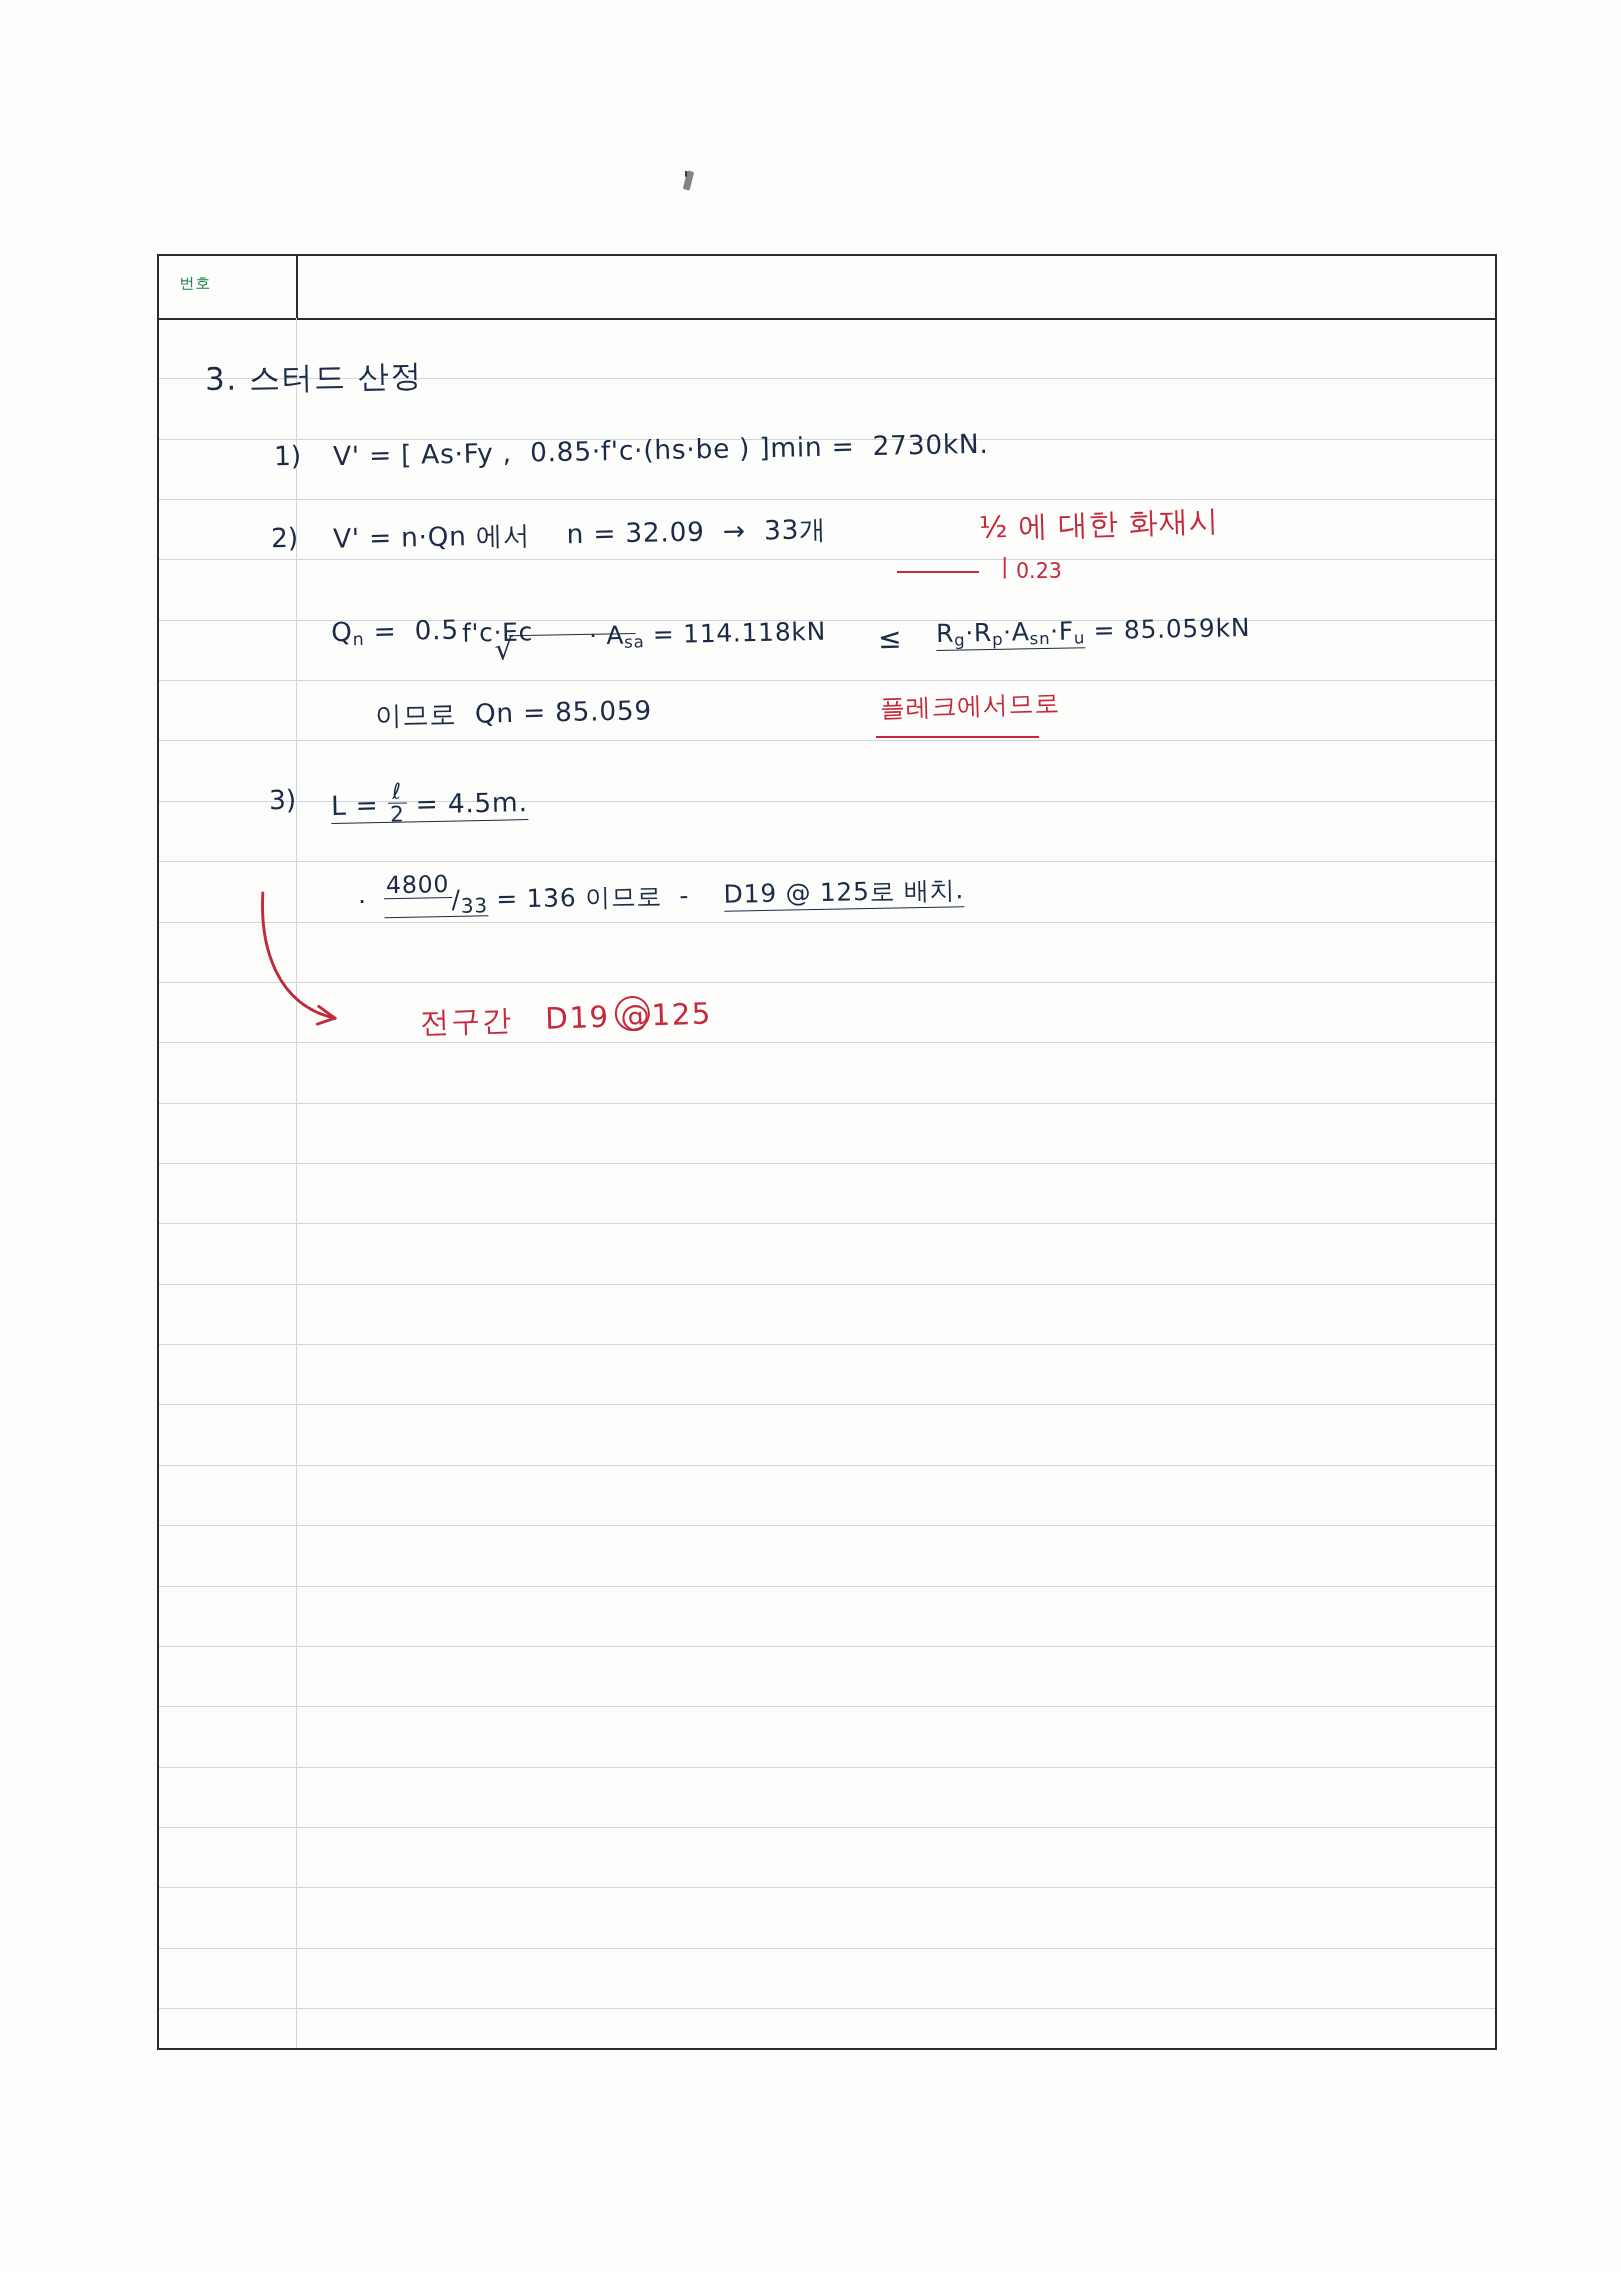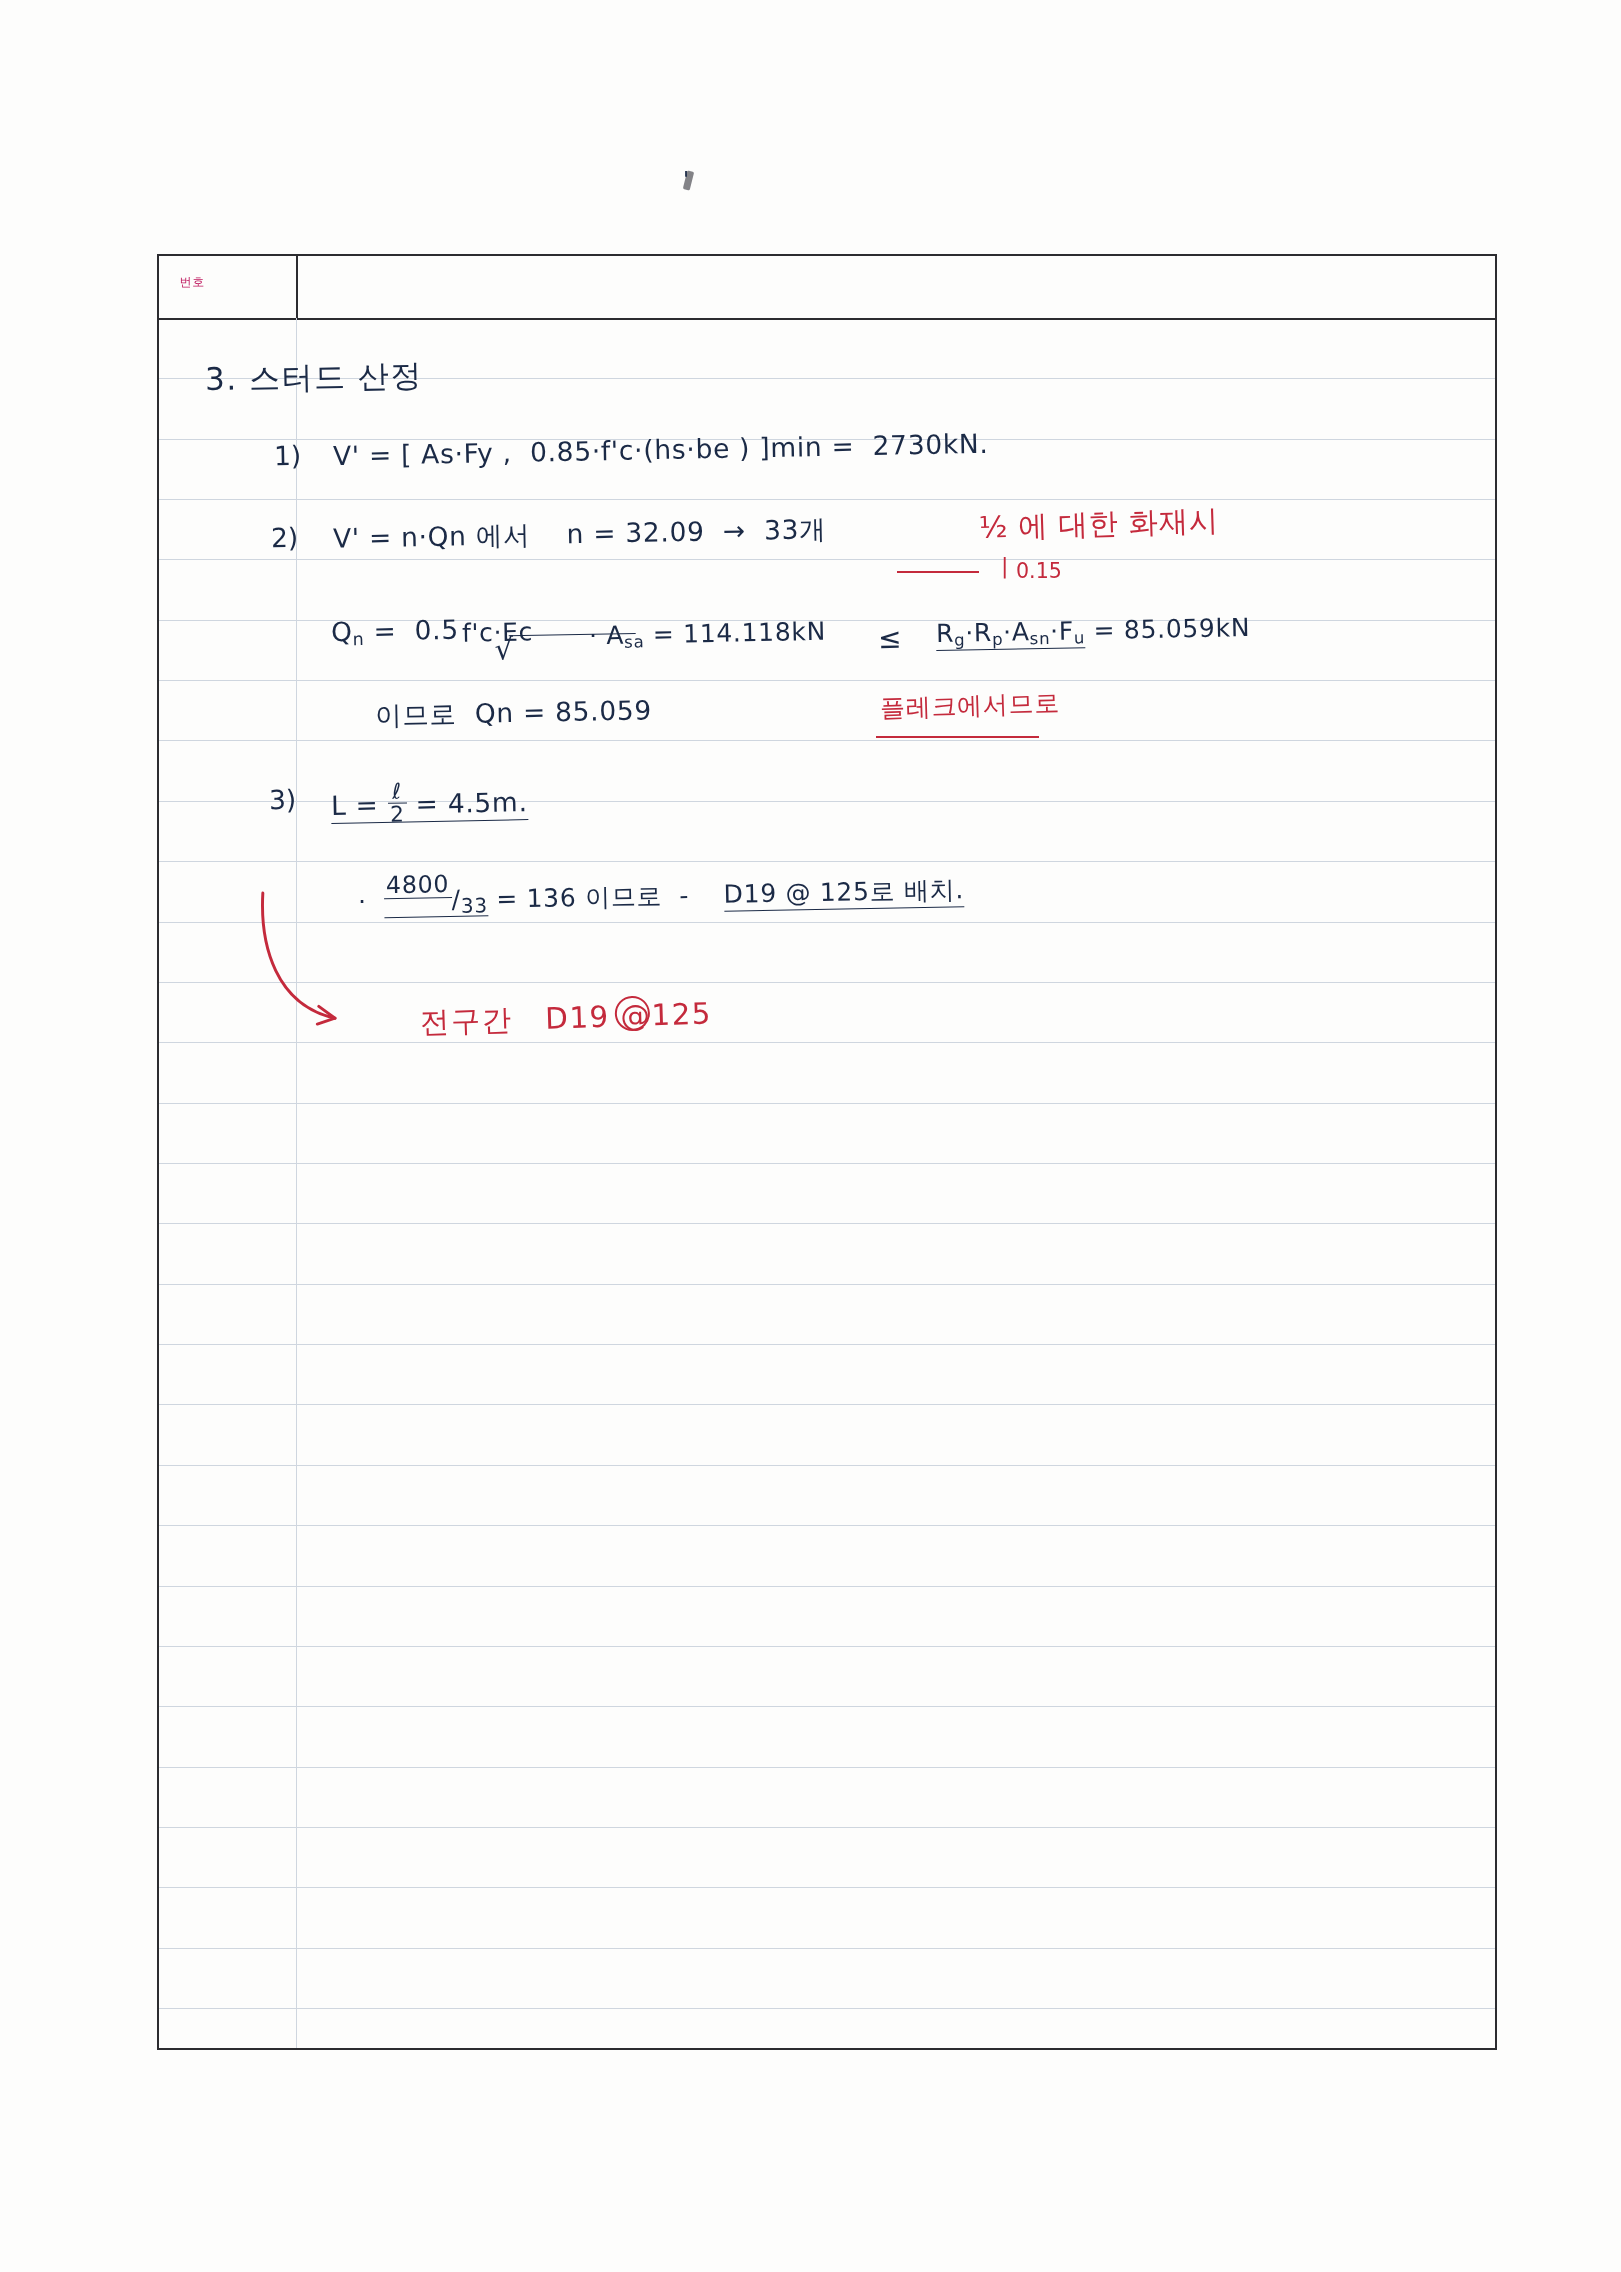--- a/index.html
+++ b/index.html
@@ -71,22 +71,22 @@
     border-left: 1.2px solid #cfd6df;
   }
   .vline.strong {
     border-left: 2.2px solid #2c2c30;
   }
 
   #no-label {
     position: absolute;
     left: 20.6px;
     top: 17.7px;
-    font-size: 12px;
-    color: #be185d;
+    font-size: 15px;
+    color: #15803d;
     font-family: "DejaVu Sans", sans-serif;
     letter-spacing: 0.7px;
   }
 
   
   #ink {
     position: absolute;
     left: 0; top: 0;
     width: 1621px; height: 2273px;
     pointer-events: none;
@@ -190,21 +190,21 @@
 
     <div class="hw blue skew" style="left:205px; top:361px; font-size:31px; letter-spacing:1.5px;">3. 스터드 산정</div>
 
     <div class="hw blue skew" style="left:274px; top:442px; font-size:26.5px;">1)</div>
     <div class="hw blue skew" style="left:333px; top:436px; font-size:26.5px; letter-spacing:0.7px;">V' = [ As·Fy ,  0.85·f'c·(hs·be ) ]min =  2730kN.</div>
 
     <div class="hw blue skew" style="left:271px; top:524px; font-size:26.5px;">2)</div>
     <div class="hw blue skew" style="left:333px; top:520px; font-size:26.5px; letter-spacing:0.7px;">V' = n·Qn 에서    n = 32.09  →  33개</div>
 
     <div class="hw red skew2" style="left:979px; top:509px; font-size:29.4px; letter-spacing:0.7px;">½ 에 대한 화재시</div>
-    <div class="hw red" style="left:1016px; top:561px; font-size:20.6px;">0.15</div>
+    <div class="hw red" style="left:1016px; top:561px; font-size:20.6px;">0.23</div>
     <div class="hw red" style="left:1001px; top:554px; font-size:22px;">|</div>
 
     <div style="position:absolute; left:897px; top:571px; width:82px; height:0; border-top:2.2px solid #c42a3c;"></div>
 
     <div class="hw blue skew" style="left:331px; top:617px; font-size:26.5px; letter-spacing:0.7px;">Q<span class="sub">n</span> =  0.5</div>
 
     <div class="hw blue skew" style="left:434px; top:604px; font-size:29.4px;">
       <span class="radical">√<span class="bar" style="width:127px;"></span></span>
     </div>
     <div class="hw blue skew" style="left:462px; top:620px; font-size:25px; letter-spacing:0.7px;">f'c·Ec</div>

